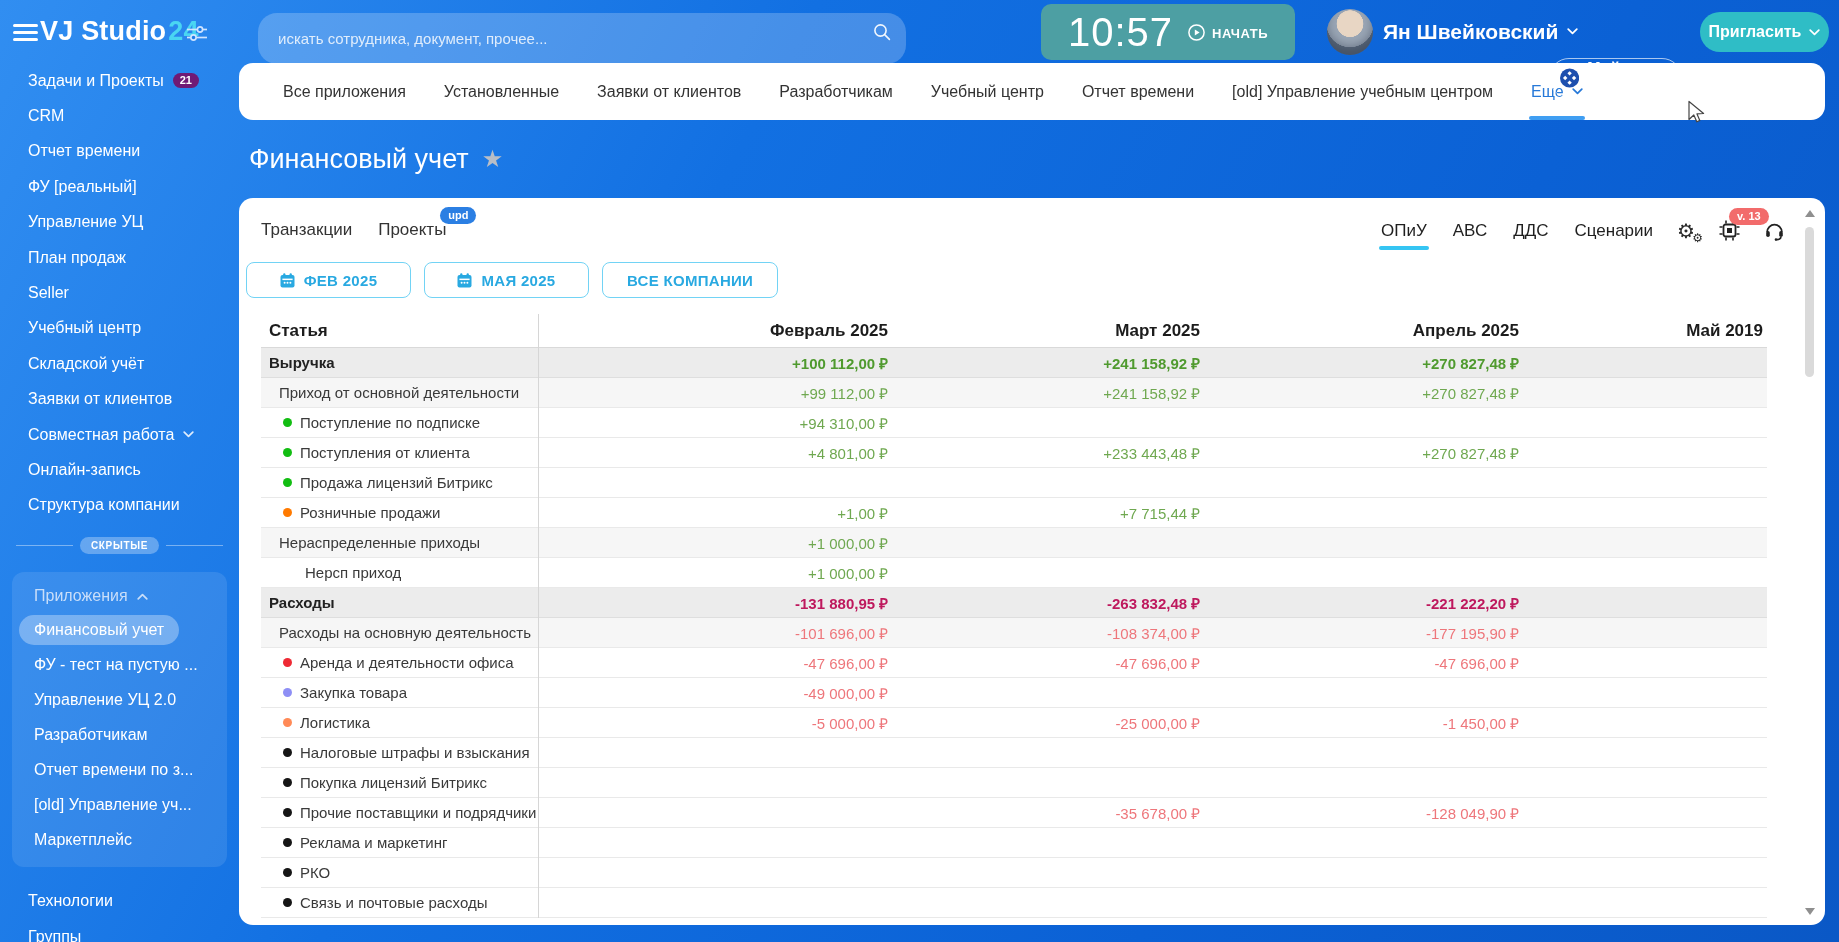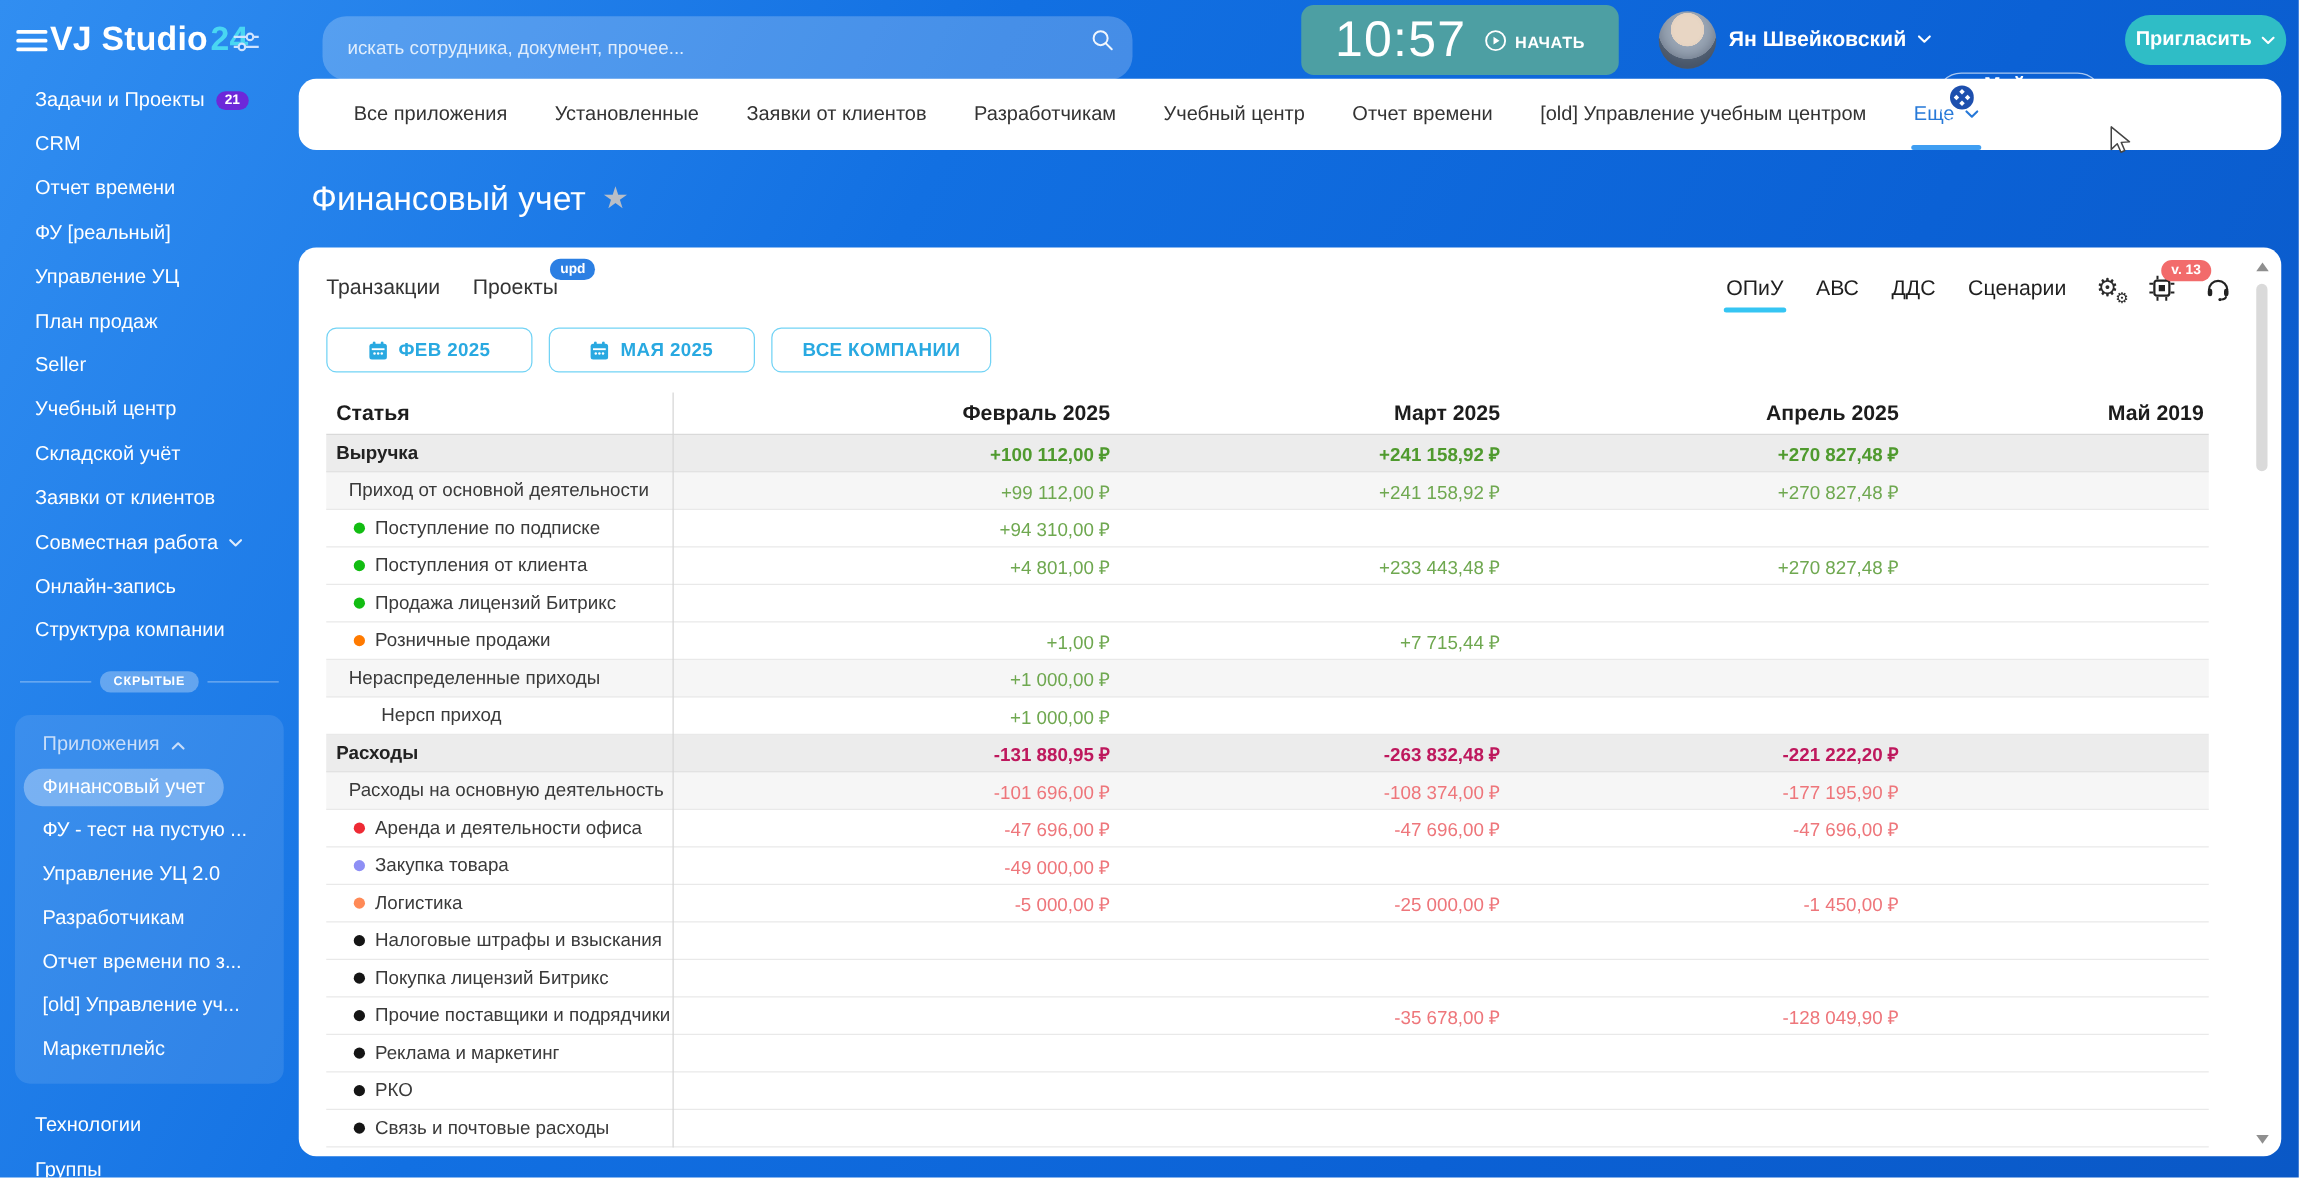--- a/index.html
+++ b/index.html
@@ -20,29 +20,29 @@
 .search{left:258px;top:13px;width:648px;height:51px;}
 .search input{width:100%;height:100%;background:rgba(255,255,255,.22);border:none;border-radius:19px;padding:0 46px 0 20px;color:#fff;font-size:15px;outline:none;font-family:inherit;}
 .search input::placeholder{color:rgba(255,255,255,.82);}
 .search .mag{position:absolute;right:15px;top:10px;cursor:pointer;}
 .clock{left:1041px;top:4px;width:254px;height:56px;background:#4d9fa3;border-radius:10px;display:flex;align-items:center;justify-content:center;gap:15px;cursor:pointer;}
 .clock .time{font-size:40px;font-weight:300;letter-spacing:1px;line-height:1;}
 .clock .start{display:flex;align-items:flex-end;gap:7px;font-size:13px;font-weight:700;letter-spacing:.5px;cursor:pointer;}
 .avatar{left:1327px;top:9px;width:46px;height:46px;border-radius:50%;cursor:pointer;
   background:radial-gradient(circle at 50% 32%, #e8d6c4 0 34%, #9aa6b5 35% 60%, #5f6e80 61% 100%);
   box-shadow:inset 0 -8px 10px rgba(40,50,70,.45);}
-.user{left:1383px;top:0;height:63px;display:flex;align-items:center;gap:9px;font-size:17px;font-weight:700;cursor:pointer;}
+.user{left:1383px;top:0;height:63px;display:flex;align-items:center;gap:9px;font-size:21px;font-weight:700;cursor:pointer;}
 .pillbtn{top:12px;height:40px;border-radius:20px;display:flex;align-items:center;justify-content:center;gap:8px;font-size:16px;font-weight:700;cursor:pointer;}
 .plan{left:1549px;width:133px;border:1px solid rgba(255,255,255,.65);padding:0 10px;margin-top:46px;}
 .invite{left:1700px;width:129px;background:#2fbdc6;}
 .chev{flex:none;}
 
 .sidebar{position:absolute;left:0;top:63px;width:239px;bottom:0;font-size:16px;}
 .side-item{height:35.4px;display:flex;align-items:center;padding-left:28px;cursor:pointer;white-space:nowrap;}
-.side-item .nbadge{background:#6d28d9;border-radius:9px;padding:1px 7px 2px;font-size:11px;font-weight:700;margin-left:9px;}
+.side-item .nbadge{background:#701a75;border-radius:9px;padding:1px 7px 2px;font-size:11px;font-weight:700;margin-left:9px;}
 .side-item .chev{margin-left:9px;opacity:.85;}
 .hidden-divider{display:flex;align-items:center;margin:14px 16px 0;}
 .hidden-divider::before,.hidden-divider::after{content:'';flex:1;height:1px;background:rgba(255,255,255,.4);}
 .hidden-divider .hpill{background:rgba(255,255,255,.3);font-size:10px;font-weight:700;letter-spacing:.7px;padding:3px 11px;border-radius:9px;margin:0 7px;}
 .apps-panel{margin:18px 12px 0;background:rgba(255,255,255,.1);border-radius:12px;padding:8px 0 10px;}
 .apps-header{height:32px;display:flex;align-items:center;gap:9px;padding-left:22px;color:#c9def9;cursor:pointer;}
 .apps-item{height:35px;display:flex;align-items:center;padding-left:22px;cursor:pointer;white-space:nowrap;}
 .apps-item .apill{background:rgba(255,255,255,.32);border-radius:17px;padding:6px 15px;margin-left:-15px;}
 .side-footer .side-item{height:36px;align-items:flex-end;}
 .side-footer{margin-top:7px;}
@@ -61,21 +61,21 @@
 .left-tabs{display:flex;gap:26px;}
 .ltab{font-size:17px;position:relative;cursor:pointer;}
 .ltab .upd{position:absolute;top:-13px;right:-30px;background:#2b7fe3;color:#fff;font-size:11px;font-weight:700;padding:2px 8px 3px;border-radius:10px;}
 .right-zone{display:flex;align-items:center;gap:24px;}
 .rtab{font-size:17px;color:#1f1f1f;position:relative;cursor:pointer;}
 .rtab.active::after{content:'';position:absolute;left:-2px;right:-2px;bottom:-9px;height:4px;border-radius:2px;background:#35c5f3;}
 .icon-btn{position:relative;cursor:pointer;color:#2b2b2b;display:flex;align-items:center;}
 .gears{font-size:20px;line-height:1;position:relative;}
 .gears .g2{font-size:12px;position:absolute;right:-8px;bottom:-3px;}
 .vbadge{position:absolute;top:-12px;left:10px;background:#f26b6b;color:#fff;font-size:11px;font-weight:700;padding:2px 8px 3px;border-radius:10px;white-space:nowrap;}
-.filters{display:flex;gap:13px;padding-left:22px;margin-top:16px;}
+.filters{display:flex;gap:13px;padding-left:7px;margin-top:16px;}
 .filter-btn{height:36px;display:flex;align-items:center;justify-content:center;gap:9px;border:1px solid #72d3f5;border-radius:8px;color:#29a9e1;font-size:15px;font-weight:700;letter-spacing:.3px;background:#fff;padding:0 24px;min-width:165px;cursor:pointer;white-space:nowrap;}
 
 .table{position:relative;margin:16px 0 0 22px;width:1506px;}
 .vline{position:absolute;left:277px;top:0;bottom:0;width:1px;background:#d6d6d6;z-index:2;}
 .thead,.trow{display:grid;grid-template-columns:277px 354px 312px 319px 244px;align-items:center;}
 .thead{height:34px;border-bottom:1px solid #d9d9d9;font-weight:700;font-size:17px;color:#1c1c1c;}
 .thead .hc{text-align:right;padding-right:4px;white-space:nowrap;}
 .thead .hc.first{text-align:left;padding-left:8px;}
 .trow{height:30px;font-size:15px;color:#3a3a3a;border-bottom:1px solid #e9e9e9;cursor:pointer;}
 .trow.section{background:#ececec;font-weight:700;color:#222;border-bottom-color:#dedede;}

